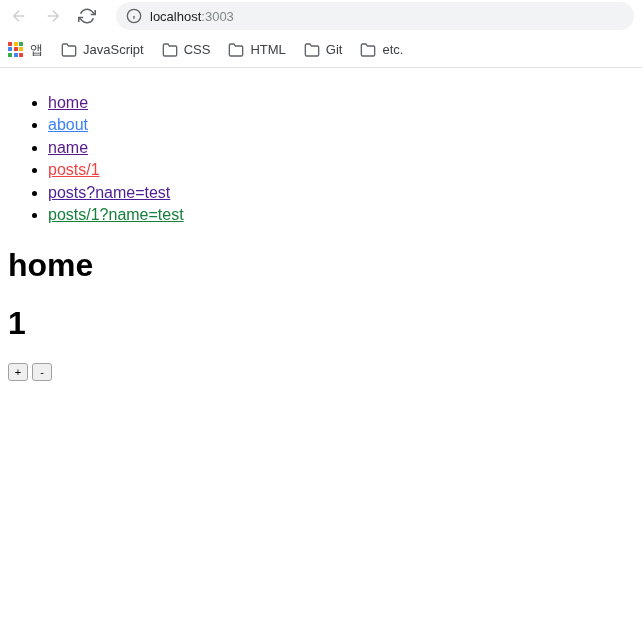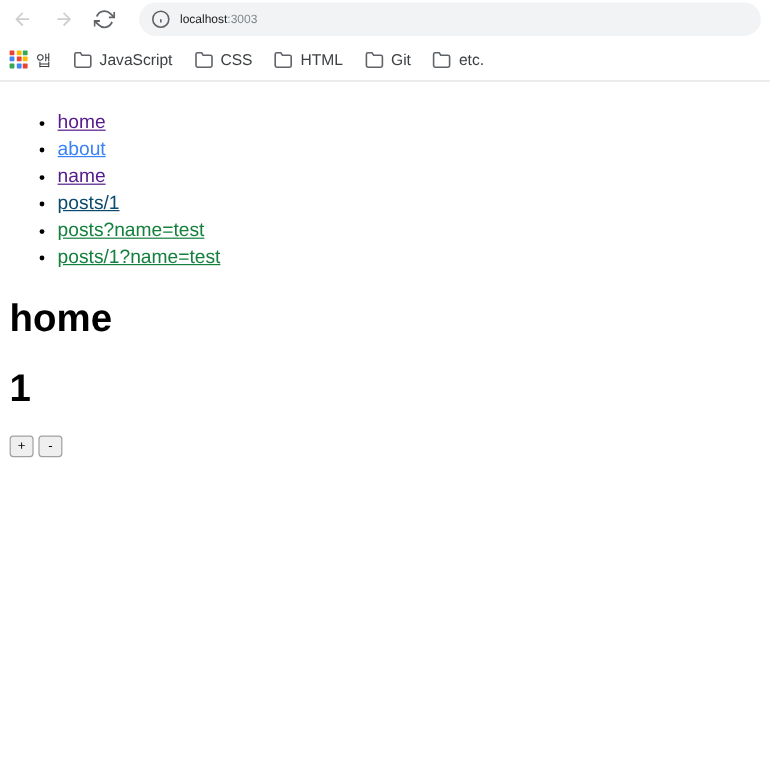--- a/index.html
+++ b/index.html
@@ -37,21 +37,21 @@
       height: 28px;
       background: #f1f3f4;
       border-radius: 14px;
       display: flex;
       align-items: center;
       padding: 0 10px;
       gap: 8px;
       margin-left: 6px;
     }
     .url-text {
-      font-size: 10px;
+      font-size: 13px;
       color: #202124;
     }
     .url-host { color: #202124; }
     .url-port { color: #80868b; }
     .bookmarks-bar {
       height: 36px;
       background: #fff;
       display: flex;
       align-items: center;
       padding: 0 8px;
@@ -204,22 +204,22 @@
       </svg>
     <span>etc.</span>
   </div>
 </div>
 
 <div class="page-content">
   <ul>
     <li><a href="#" style="color:#551a8b">home</a></li>
     <li><a href="#" style="color:#3b82f6">about</a></li>
     <li><a href="#" style="color:#551a8b">name</a></li>
-    <li><a href="#" style="color:#0c4a6e">posts/1</a></li>
-    <li><a href="#" style="color:#15803d">posts?name=test</a></li>
+    <li><a href="#" style="color:#ef4444">posts/1</a></li>
+    <li><a href="#" style="color:#4c1d95">posts?name=test</a></li>
     <li><a href="#" style="color:#15803d">posts/1?name=test</a></li>
   </ul>
 
   <h1>home</h1>
   <h1>1</h1>
 
   <div class="counter-buttons">
     <button class="counter-btn">+</button>
     <button class="counter-btn">-</button>
   </div>

